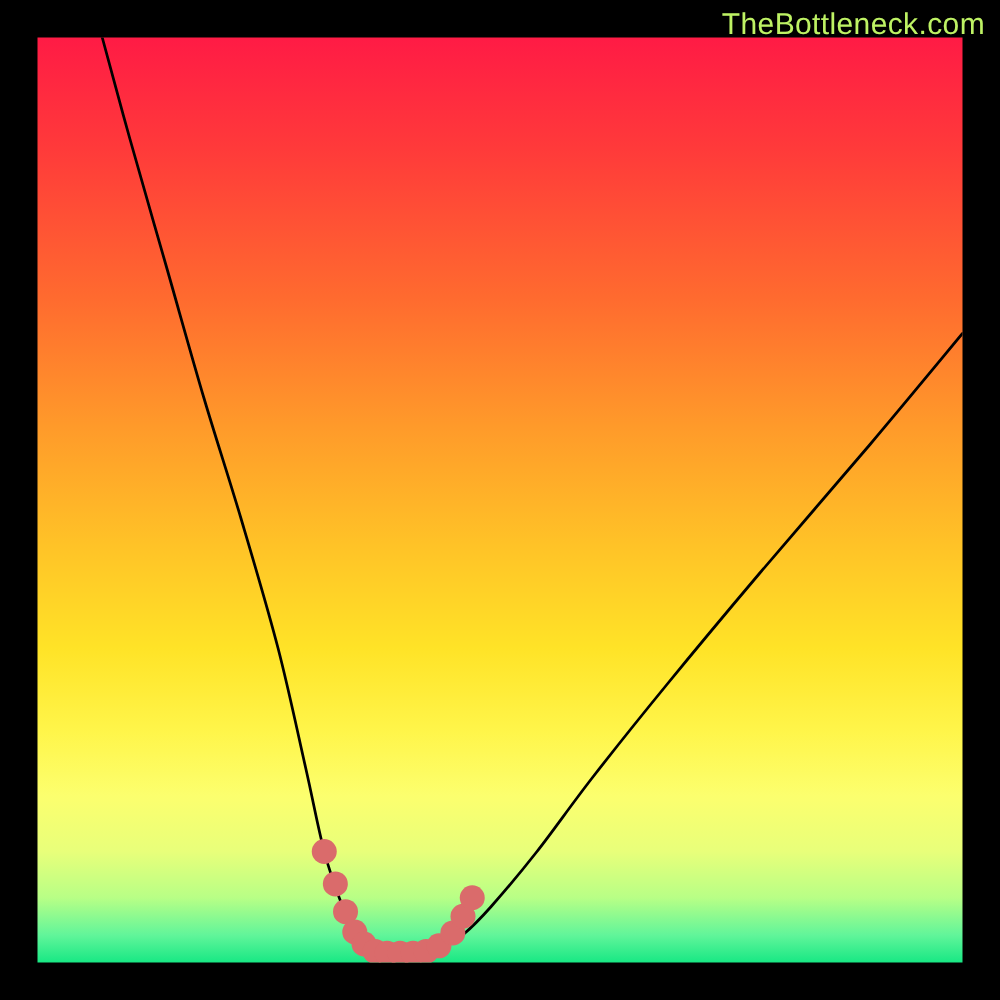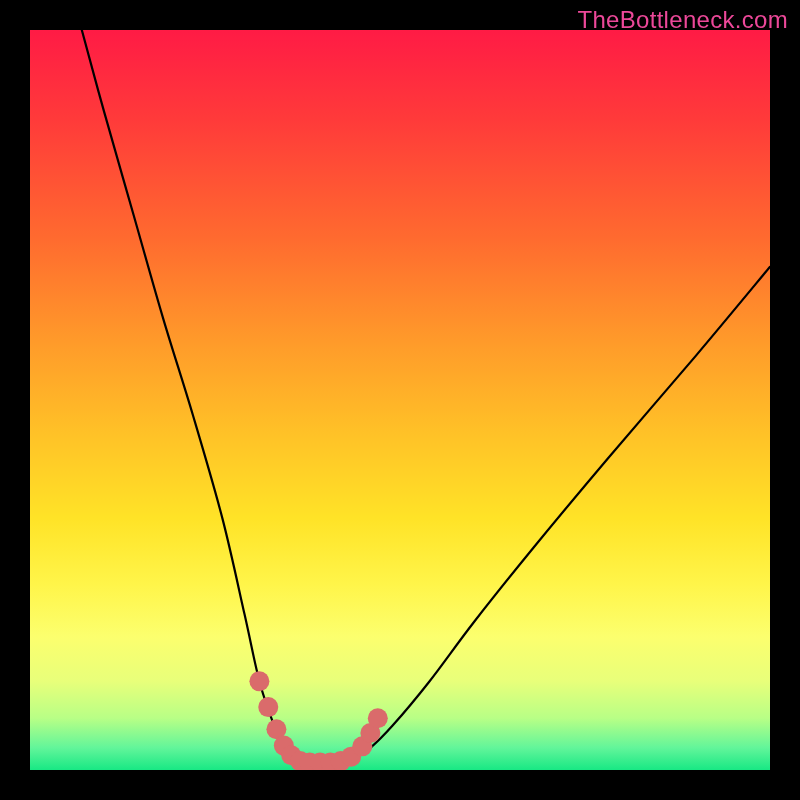--- a/index.html
+++ b/index.html
@@ -34,21 +34,21 @@
       #fcff6e 82%,
       #e8ff7a 88%,
       #b8ff86 93%,
       #62f59a 97%,
       #18e884 100%);
   }
   .watermark {
     position: absolute;
     top: 6px;
     right: 12px;
-    color: #ec4899;
+    color: #bef264;
     font-size: 24px;
     font-weight: 500;
     letter-spacing: 0.3px;
     user-select: none;
   }
   svg.curve {
     position: absolute;
     left: 0;
     top: 0;
     width: 740px;

